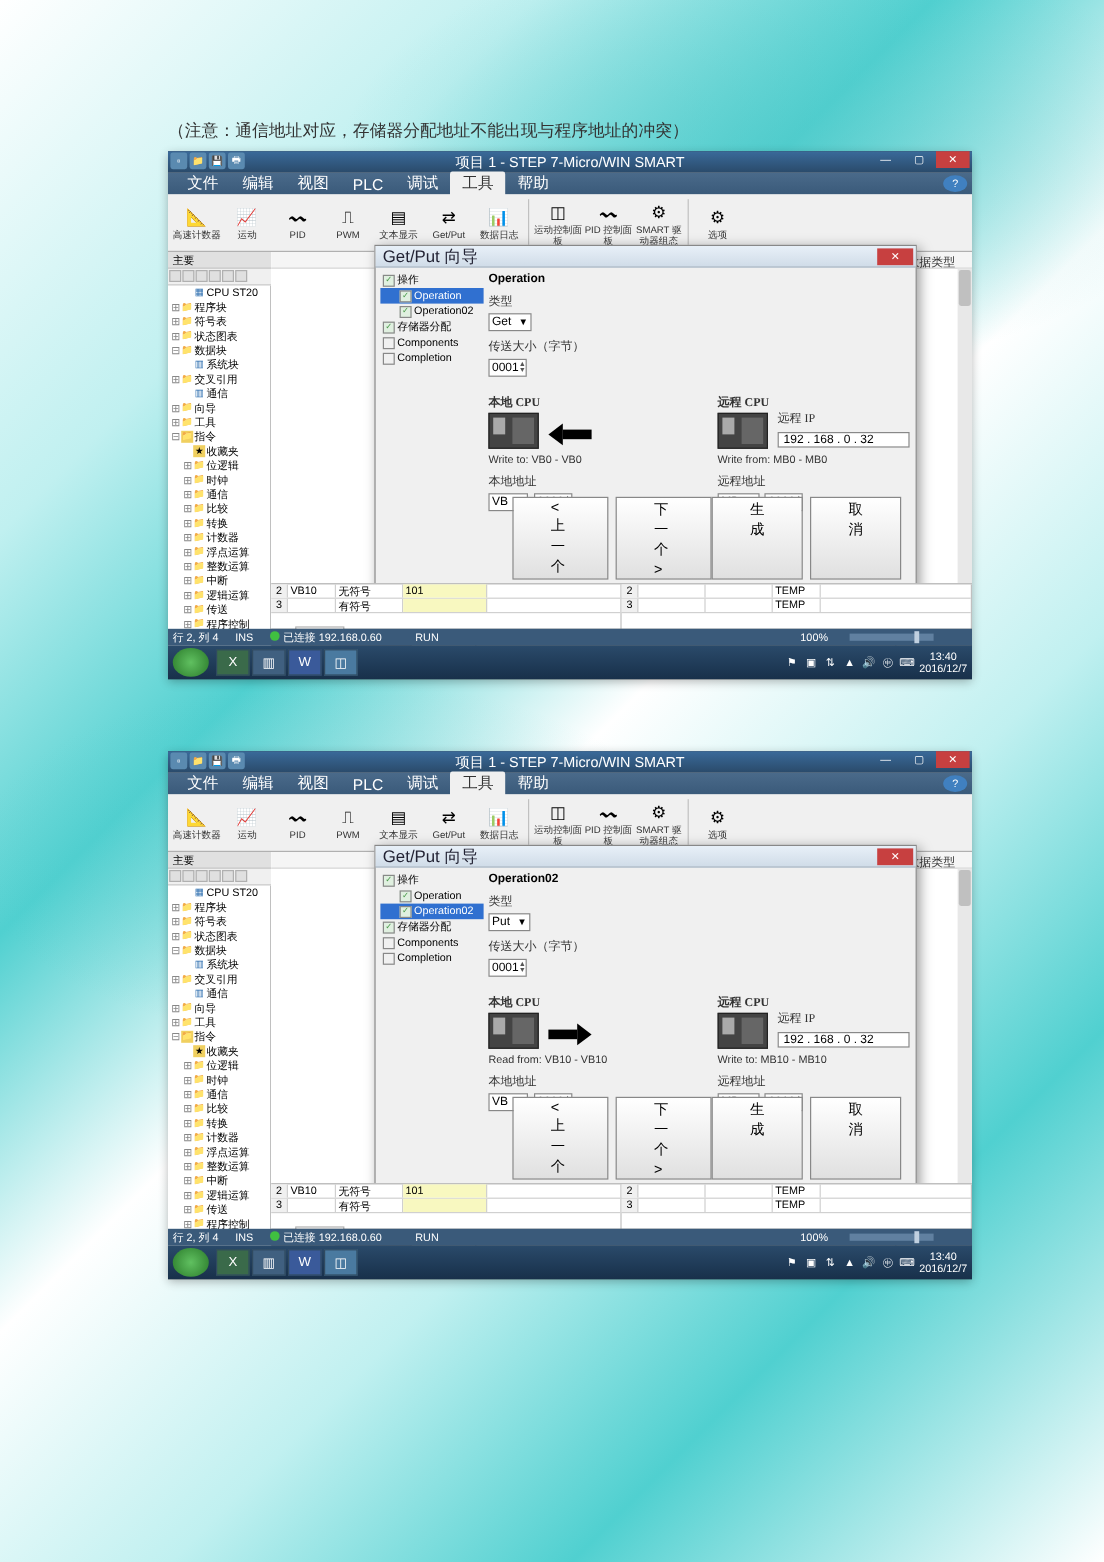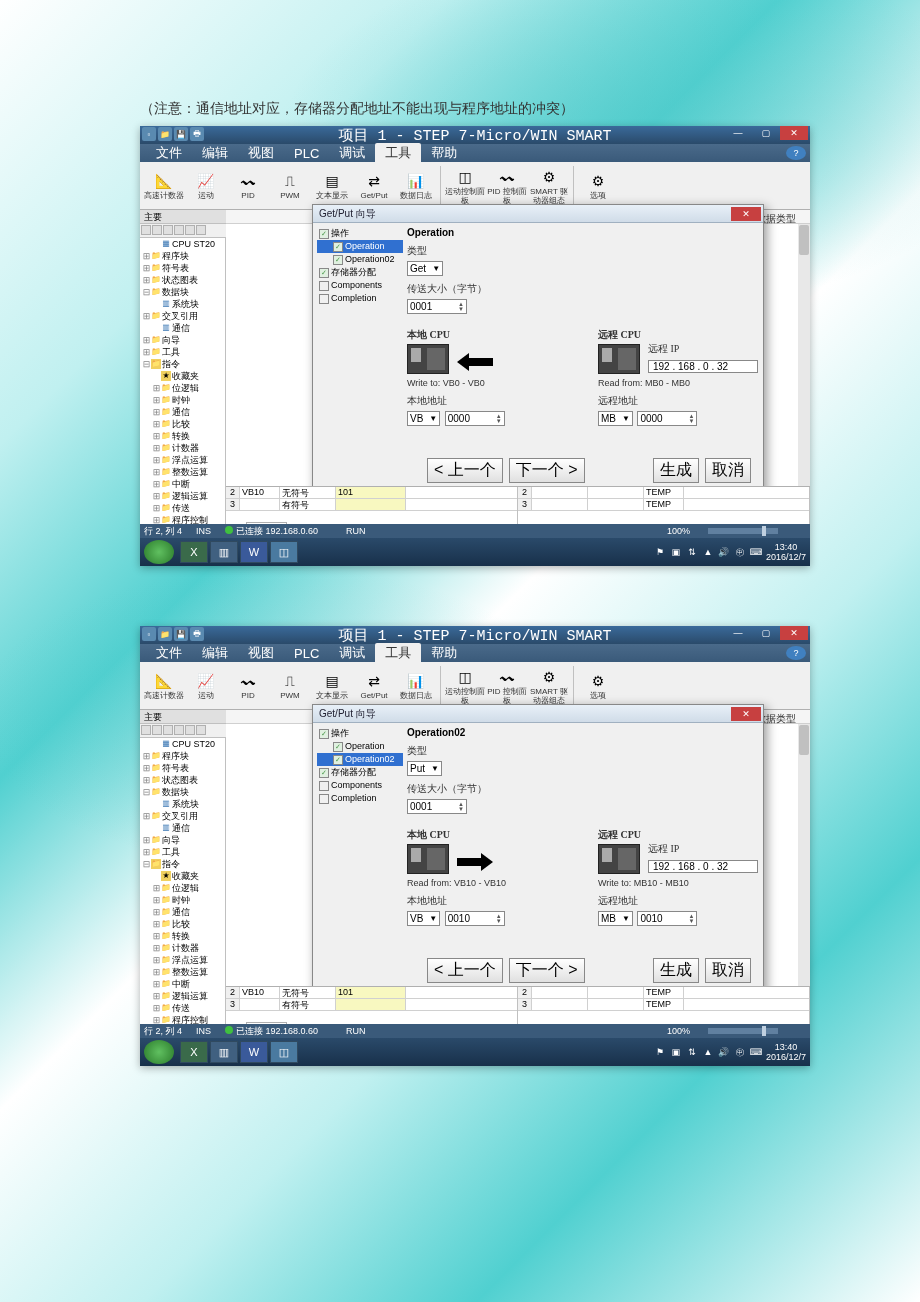--- a/index.html
+++ b/index.html
@@ -19,21 +19,21 @@
       radial-gradient(ellipse 600px 300px at 70% 10%, rgba(80,200,200,0.5), transparent 60%),
       radial-gradient(ellipse 500px 250px at 30% 55%, rgba(80,200,200,0.4), transparent 60%);
     pointer-events: none;
   }
   .caption { font-size: 14px; color: #333; margin-bottom: 8px; position: relative; font-family: Liberation Serif, serif; }
   .shot { width: 670px; height: 440px; margin-bottom: 60px; position: relative; box-shadow: 0 2px 8px rgba(0,0,0,0.3); }
 
   
   .win-frame { position:absolute; inset:0; background:#2c2c2c; }
   .win-titlebar { position:absolute; left:0; right:0; top:0; height:18px; background:linear-gradient(#3a6a9a,#2a4a6a); display:flex; align-items:center; justify-content:center; }
-  .win-title { color:#fff; font-size:15px;font-family:Liberation Mono, monospace; }
+  .win-title { color:#fff; font-size:12px; }
   .win-controls { position:absolute; right:2px; top:0; display:flex; }
   .win-controls span { width:28px; height:14px; display:flex; align-items:center; justify-content:center; font-size:9px; color:#fff; }
   .win-controls .close { background:#c74040; }
   .qat { position:absolute; left:2px; top:1px; display:flex; gap:2px; }
   .qat span { width:14px; height:14px; background:#5a8ab0; border-radius:2px; display:flex; align-items:center; justify-content:center; color:#fff; font-size:8px; }
 
   .app { position:absolute; left:0; right:0; top:18px; bottom:28px; background:#f0f0f0; }
   .menu { height:18px; background:linear-gradient(#4a6a8a,#3a5a7a); display:flex; align-items:center; padding-left:6px; }
   .menu span { color:#fff; font-size:13px; padding:1px 10px; }
   .menu span.active { background:#f0f0f0; color:#333; border-radius:2px 2px 0 0; }
@@ -80,51 +80,51 @@
   .bottom-tabs { position:absolute; left:0; right:0; bottom:0; height:14px; background:#333; display:flex; align-items:center; }
   .btab { font-size:9px; color:#fff; padding:0 8px; border-right:1px solid #555; display:flex; align-items:center; gap:2px; }
   .btab.active { background:#555; }
   .btab .sq { width:8px; height:8px; }
   .btab .sq.green { background:#4a9a4a; }
   .btab .sq.orange { background:#d08030; }
 
   
   .dlg { position:absolute; left:86px; top:-6px; width:452px; height:290px; background:#f0f0f0; border:1px solid #888; box-shadow:3px 3px 10px rgba(0,0,0,0.4); }
   .dlg-titlebar { height:18px; background:linear-gradient(#e8f0f8,#d0dce8); border-bottom:1px solid #a0b0c0; display:flex; align-items:center; padding-left:6px; }
-  .dlg-title { font-size:10px; color:#223; }
+  .dlg-title { font-size:14px; color:#223; }
   .dlg-close { position:absolute; right:2px; top:2px; width:30px; height:14px; background:#c74040; color:#fff; font-size:9px; display:flex; align-items:center; justify-content:center; }
   .dlg-tree { position:absolute; left:4px; top:22px; width:86px; bottom:4px; background:#f0f0f0; font-size:9px; }
   .dlg-tree-item { display:flex; align-items:center; line-height:13px; padding-left:2px; }
   .dlg-tree-item .chk { width:10px; height:10px; border:1px solid #888; margin-right:2px; display:flex; align-items:center; justify-content:center; font-size:7px; color:#4a9a4a; }
   .dlg-tree-item .chk.green { background:#e0f0e0; }
   .dlg-tree-item.sub { padding-left:16px; }
   .dlg-tree-item.sel { background:#3070d0; color:#fff; }
   .dlg-body { position:absolute; left:94px; right:4px; top:22px; bottom:4px; background:#f0f0f0; }
   .dlg-h { font-size:10px; font-weight:bold; margin-bottom:4px; display:block; }
   .dlg-lbl { font-size:10px; color:#333; display:block; margin-top:6px;font-family:Liberation Serif, serif; }
   .dlg-sel { font-size:10px; border:1px solid #888; background:#fff; padding:0 2px; display:inline-flex; align-items:center; height:15px; }
   .dlg-sel .arrow { margin-left:6px; font-size:8px; }
-  .dlg-spin { font-size:10px; border:1px solid #888; background:#fff; padding:0 2px; display:inline-flex; align-items:center; height:15px; width:60px; justify-content:space-between; }
+  .dlg-spin { font-size:10px; border:1px solid #888; background:#fff; padding:0 2px; display:inline-flex; align-items:center; height:15px; width:32px; justify-content:space-between; }
   .dlg-spin .arrows { font-size:6px; line-height:5px; color:#555; }
   .dlg-row { display:flex; gap:30px; margin-top:8px; }
   .dlg-col { flex:1; }
   .cpu-box { width:42px; height:30px; background:#444; border:1px solid #222; margin-top:2px; position:relative; }
   .cpu-box::before { content:""; position:absolute; left:3px; top:3px; width:10px; height:14px; background:#aaa; }
   .cpu-box::after { content:""; position:absolute; right:3px; top:3px; width:18px; height:22px; background:#666; }
   .arrow-big { width:40px; height:18px; display:flex; align-items:center; margin-top:8px; }
   .arrow-big.left::before { content:""; border-right:12px solid #000; border-top:9px solid transparent; border-bottom:9px solid transparent; }
   .arrow-big.left::after { content:""; width:24px; height:8px; background:#000; }
   .arrow-big.right::after { content:""; border-left:12px solid #000; border-top:9px solid transparent; border-bottom:9px solid transparent; }
   .arrow-big.right::before { content:""; width:24px; height:8px; background:#000; }
   .dlg-desc { font-size:9px; color:#333; margin-top:4px; }
   .ip-field { font-size:10px; border:1px solid #888; background:#fff; padding:0 4px; display:inline-block; margin-top:2px; min-width:110px; }
   .dlg-btns { position:absolute; bottom:6px; left:0; right:8px; display:flex; justify-content:space-between; }
   .dlg-btns-left { display:flex; gap:6px; margin-left:20px; }
   .dlg-btns-right { display:flex; gap:6px; }
-  .dlg-btn { font-size:16px; border:1px solid #888; background:linear-gradient(#fff,#e0e0e0); padding:1px 6px; }
+  .dlg-btn { font-size:12px; border:1px solid #888; background:linear-gradient(#fff,#e0e0e0); padding:1px 31px; }
 
   
   .statusbar { position:absolute; left:0; right:0; bottom:28px; height:14px; background:#3a5a7a; color:#fff; font-size:9px; display:flex; align-items:center; padding:0 4px; }
   .statusbar span { margin-right:14px; }
   .statusbar .dot { width:8px; height:8px; border-radius:50%; background:#40c040; display:inline-block; margin-right:3px; }
   .statusbar .right { margin-left:auto; display:flex; align-items:center; gap:4px; }
   .statusbar .zoom { width:70px; height:6px; background:#6080a0; position:relative; }
   .statusbar .zoom::before { content:""; position:absolute; right:12px; top:-2px; width:4px; height:10px; background:#c0d0e0; }
 
   .taskbar { position:absolute; left:0; right:0; bottom:0; height:28px; background:linear-gradient(#2a4a6a,#18304a); display:flex; align-items:center; padding:0 4px; }
@@ -432,21 +432,21 @@
                 </div>
                 <div class="dlg-col">
                   <span class="dlg-lbl" style="font-weight:bold">远程 CPU</span>
                   <div style="display:flex;align-items:center;gap:8px">
                     <div class="cpu-box"></div>
                     <div>
                       <span class="dlg-lbl" style="margin-top:0">远程 IP</span>
                       <span class="ip-field">192 . 168 .  0  .  32</span>
                     </div>
                   </div>
-                  <div class="dlg-desc">Read from: MB0 - MB0</div>
+                  <div class="dlg-desc">Write from: MB0 - MB0</div>
                   <span class="dlg-lbl">远程地址</span>
                   <span class="dlg-sel">
                       <span>MB</span>
                       <span class="arrow">▼</span>
                     </span>
                   <span class="dlg-spin">
                       <span>0000</span>
                       <span class="arrows">▲<br>▼</span>
                     </span>
                 </div>

